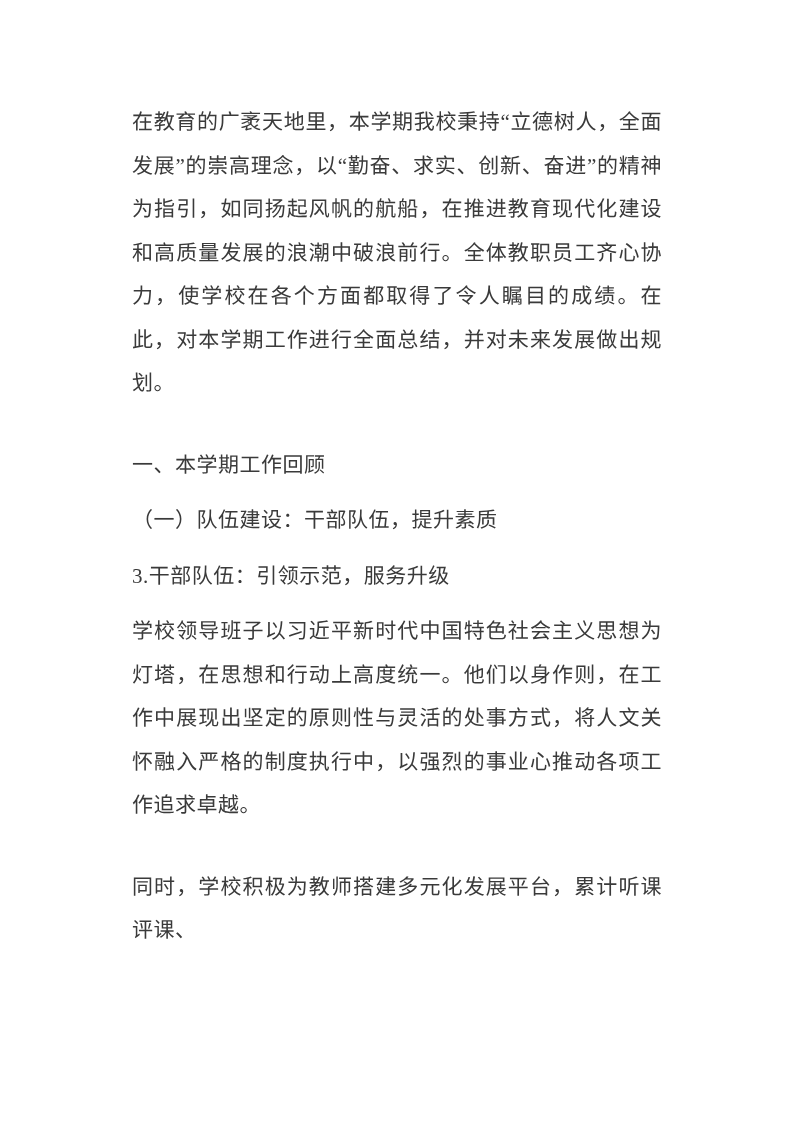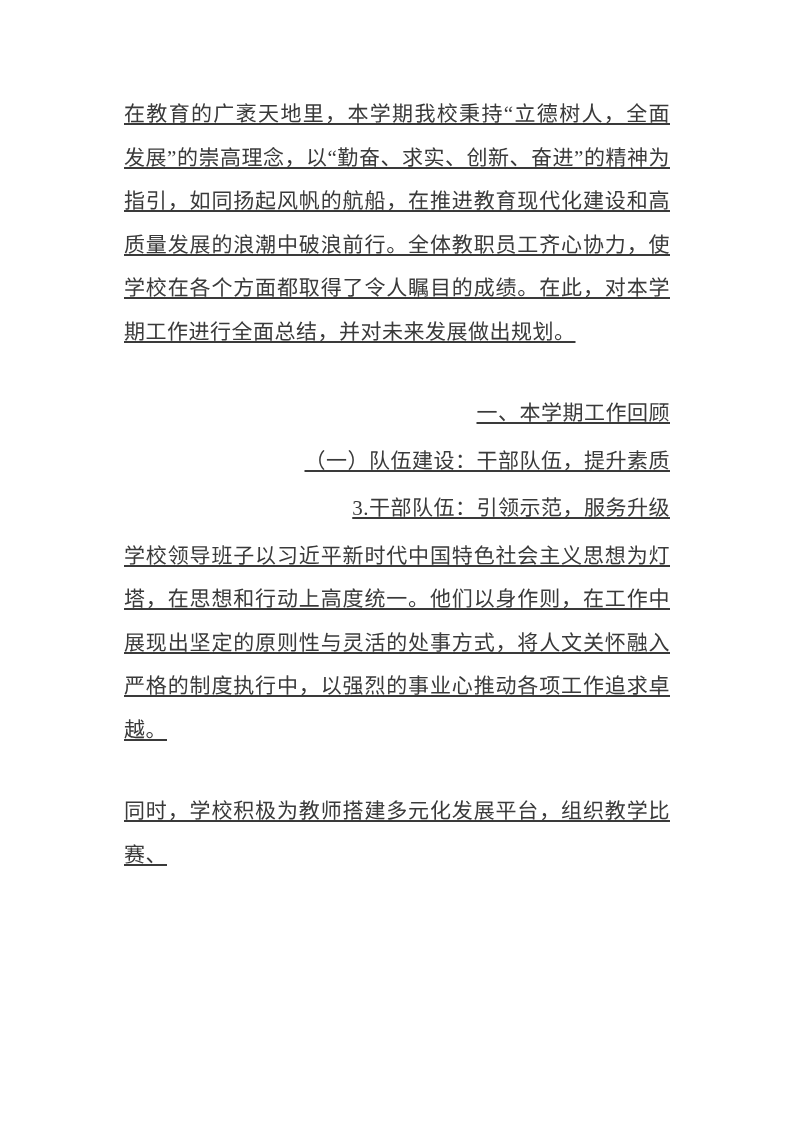--- a/index.html
+++ b/index.html
@@ -20,40 +20,39 @@
     top: 89px;
     width: 554px;
     color: #3a3a3a;
   }
   .block {
     font-size: 21px;
     line-height: 43.5px;
     text-align: justify;
     text-justify: inter-character;
     letter-spacing: 0.5px;
-    margin: 4px;
+    margin: 12px;
     white-space: pre-wrap;
-    text-decoration: underline;
   }
   .block.gap-after {
     margin-bottom: 38px;
   }
   .block.heading {
-    text-align: right;
+    text-align: left;
   }
 </style>
 </head>
 <body>
 
 <div class="page">
   <div class="block gap-after">在教育的广袤天地里，本学期我校秉持“立德树人，全面发展”的崇高理念，以“勤奋、求实、创新、奋进”的精神为指引，如同扬起风帆的航船，在推进教育现代化建设和高质量发展的浪潮中破浪前行。全体教职员工齐心协力，使学校在各个方面都取得了令人瞩目的成绩。在此，对本学期工作进行全面总结，并对未来发展做出规划。</div>
 
   <div class="block heading">一、本学期工作回顾</div>
 
   <div class="block heading">（一）队伍建设：干部队伍，提升素质</div>
 
   <div class="block heading">3.干部队伍：引领示范，服务升级</div>
 
   <div class="block gap-after">学校领导班子以习近平新时代中国特色社会主义思想为灯塔，在思想和行动上高度统一。他们以身作则，在工作中展现出坚定的原则性与灵活的处事方式，将人文关怀融入严格的制度执行中，以强烈的事业心推动各项工作追求卓越。</div>
 
 
-  <div class="block">同时，学校积极为教师搭建多元化发展平台，组织教学比赛、</div>
+  <div class="block">同时，学校积极为教师搭建多元化发展平台，累计听课评课、</div>
 </div>
 
 </body></html>

